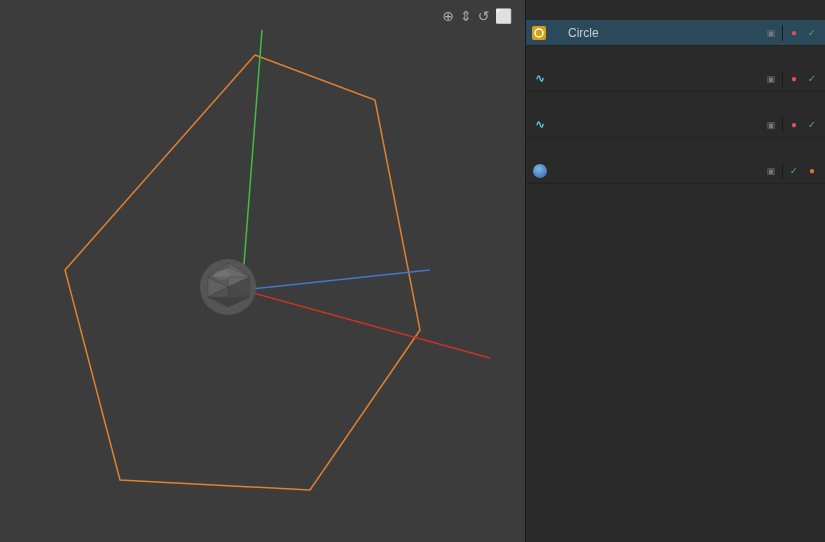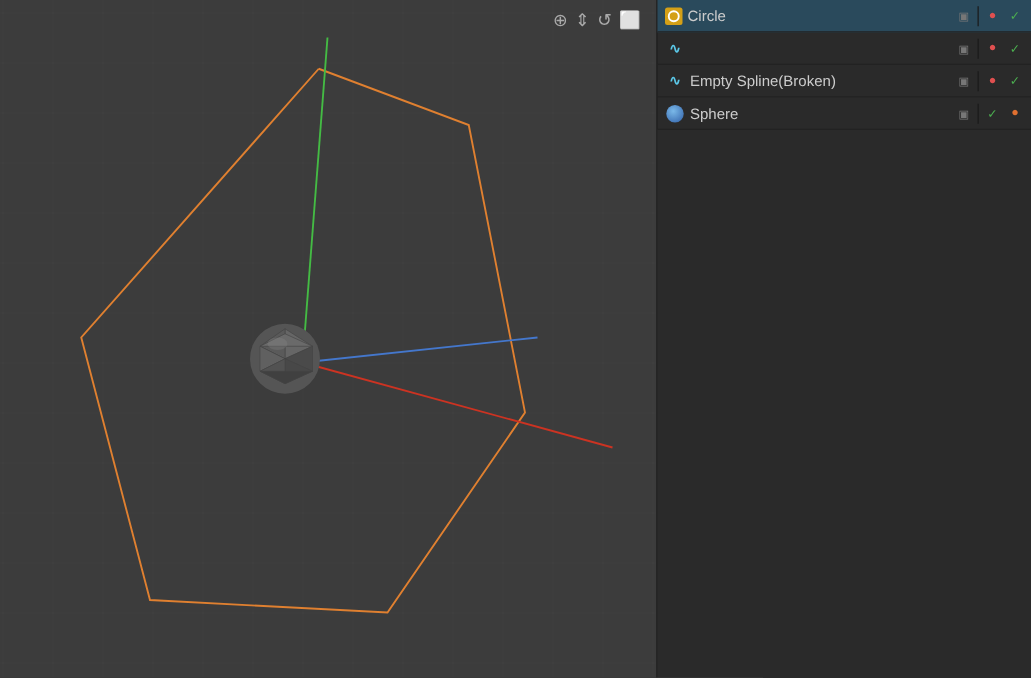--- a/index.html
+++ b/index.html
@@ -48,21 +48,22 @@
       flex-direction: column;
     }
 
     .outliner-row {
       display: flex;
       align-items: center;
       height: 26px;
       padding: 0 6px;
       cursor: pointer;
       border-bottom: 1px solid #222;
-      gap: 4px;
+      gap: 22px;
+      margin-top: 20px;
     }
 
     .outliner-row:first-child {
       background: #2f4a5a;
     }
 
     .row-icon {
       width: 16px;
       height: 16px;
       flex-shrink: 0;
@@ -229,34 +230,32 @@
       <div class="divider-v" style="height:16px;"></div>
       <span class="ctrl-icon ctrl-dot-red">●</span>
       <span class="ctrl-icon ctrl-check-green">✓</span>
     </div>
   </div>
 
   <div class="outliner-row">
     <div class="row-icon">
       <span class="spline-wave">∿</span>
     </div>
-    <span class="row-label">Empty Spline(Broken)</span>
     <div class="row-controls">
       <span class="ctrl-icon ctrl-box">▣</span>
       <div class="divider-v" style="height:16px;"></div>
       <span class="ctrl-icon ctrl-dot-red">●</span>
       <span class="ctrl-icon ctrl-check-green">✓</span>
     </div>
   </div>
 
   <div class="outliner-row">
     <div class="row-icon">
       <div class="sphere-dot"></div>
     </div>
-    <span class="row-label">Sphere</span>
     <div class="row-controls">
       <span class="ctrl-icon ctrl-box">▣</span>
       <div class="divider-v" style="height:16px;"></div>
       <span class="ctrl-icon ctrl-check-green">✓</span>
       <span class="ctrl-icon ctrl-dot-orange" style="color:#e07030;">●</span>
     </div>
   </div>
 
   <div class="outliner-rest"></div>
 </div>

